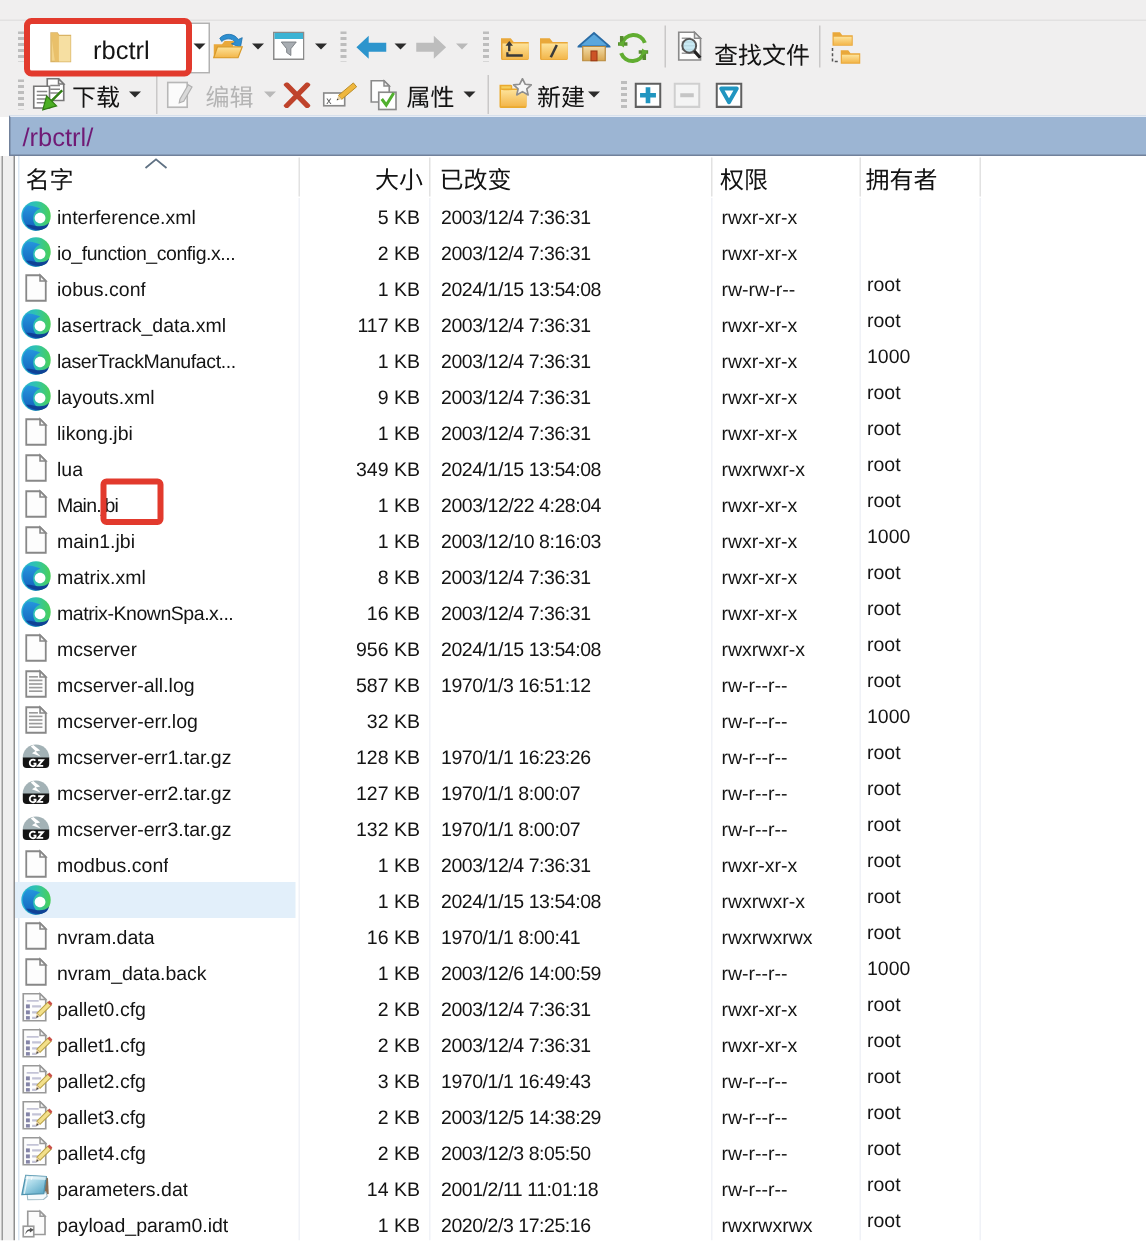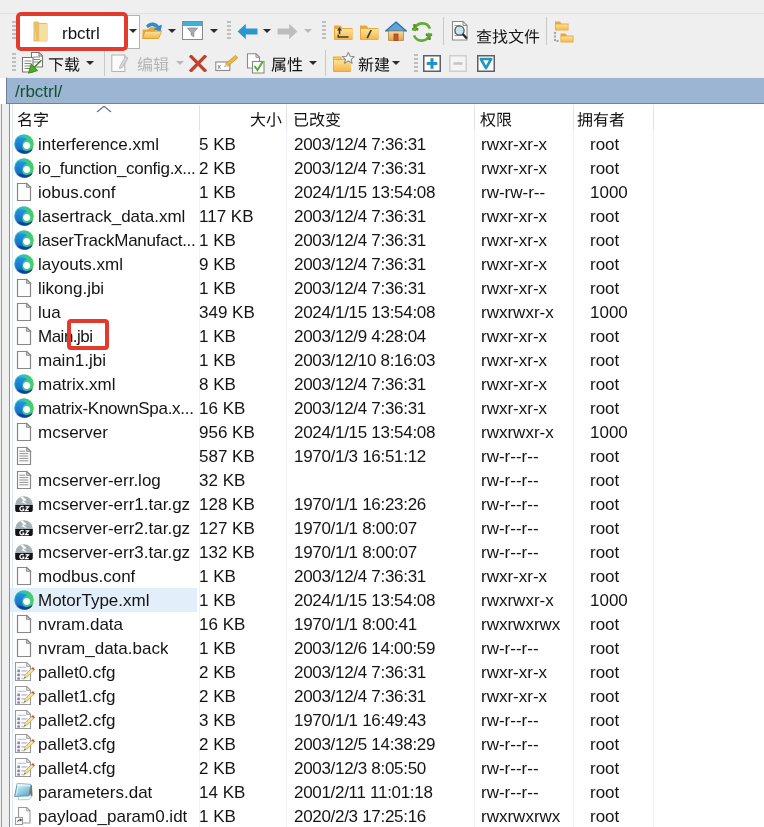--- a/index.html
+++ b/index.html
@@ -11,37 +11,37 @@
 #tb .hairline { position:absolute; left:0; top:13px; width:764px; height:1px; background:#e2e1e1; }
 .grip { position:absolute; width:4px; background-image:repeating-linear-gradient(to bottom,#bdbdbd 0 2px,#f0efef 2px 4px); }
 .tsep { position:absolute; width:1px; background:#c9c8c8; }
 .dd { position:absolute; width:0; height:0; border-left:4px solid transparent; border-right:4px solid transparent; border-top:4px solid #2b2b2b; }
 .dd.gray { border-top-color:#b9b9b9; }
 .tbtxt { position:absolute; font-size:17px; }
 #combo { position:absolute; left:19px; top:15px; width:121px; height:34px; background:#fff; border:1px solid #b2b2b2; }
 #redrect1 { position:absolute; left:16px; top:12px; width:112px; height:39px; border:4px solid #e23a2d; border-radius:5px; z-index:5; }
 #redrect2 { position:absolute; left:67px; top:319px; width:42px; height:31px; border:4px solid #e23a2d; border-radius:4px; z-index:5; }
 #addr { position:absolute; left:6px; top:77px; width:758px; height:27px; background:#9cb5d3; border-top:1px solid #e7edf6; border-bottom:1px solid #71819b; border-left:1px solid #71819b; }
-#addr .t { position:absolute; left:8px; top:4px; font-size:17px; color:#14532d; }
+#addr .t { position:absolute; left:8px; top:4px; font-size:17px; color:#701a75; }
 #panel { position:absolute; left:10px; top:104px; width:754px; height:723px; background:#fff; }
 #lstrip { position:absolute; left:0; top:104px; width:10px; height:723px; background:#f0efef; }
 #lline1 { position:absolute; left:1px; top:104px; width:1px; height:723px; background:#9b9b9b; }
 #lline2 { position:absolute; left:9px; top:104px; width:1px; height:723px; background:#8f8f8f; }
 #lline3 { position:absolute; left:12px; top:104px; width:1px; height:723px; background:#dce7f3; }
 .hsep { position:absolute; top:105px; width:1px; height:26px; background:#e2e2e2; }
 .bsep { position:absolute; top:132px; width:1px; height:695px; background:#f0f2f7; }
-.row { position:absolute; left:0; top:0; width:636px; height:24px; font-size:17px; }
+.row { position:absolute; left:0; top:0; width:636px; height:24px; font-size:13px; }
 .rowsel::before { content:""; position:absolute; left:10px; top:0; width:187px; height:24px; background:#e2effa; }
 .row > div { position:absolute; top:1px; line-height:24px; white-space:nowrap; }
 .ric { position:absolute; }
 .nm { left:38px; max-width:158px; overflow:hidden; }
-.sz { left:199px; width:81px; }
+.sz { left:199px; width:81px; text-align:right; }
 .dt { left:294px; letter-spacing:-0.3px; }
 .pm { left:481px; }
-.ow { left:590px; }
+.ow { left:578px;margin-top:45px; }
 </style></head>
 <body>
 <svg width="0" height="0" style="position:absolute">
 <defs>
 <linearGradient id="gFold2" x1="0" y1="0" x2="0" y2="1">
  <stop offset="0" stop-color="#fde39a"></stop>
         <stop offset="1" stop-color="#f3b64a"></stop>
 </linearGradient>
 <linearGradient id="gE1" x1="0" y1="0" x2="1" y2="0">
  <stop offset="0" stop-color="#28b2d8"></stop>
@@ -412,21 +412,21 @@
 <div class="dt">2024/1/15 13:54:08</div>
 <div class="pm">rwxrwxr-x</div>
 <div class="ow">1000</div>
 </div>
 <div class="row" style="top:324px">
 <svg class="ric" style="left:14px;top:2px" width="20" height="20">
         <use href="#iDoc"></use>
       </svg>
 <div class="nm" style="letter-spacing:-0.5px">Main.jbi</div>
 <div class="sz">1 KB</div>
-<div class="dt">2003/12/9 4:28:04</div>
+<div class="dt">2003/12/22 4:28:04</div>
 <div class="pm">rwxr-xr-x</div>
 <div class="ow">root</div>
 </div>
 <div class="row" style="top:348px">
 <svg class="ric" style="left:14px;top:2px" width="20" height="20">
         <use href="#iDoc"></use>
       </svg>
 <div class="nm">main1.jbi</div>
 <div class="sz">1 KB</div>
 <div class="dt">2003/12/10 8:16:03</div>
@@ -460,20 +460,21 @@
 <div class="nm">mcserver</div>
 <div class="sz">956 KB</div>
 <div class="dt">2024/1/15 13:54:08</div>
 <div class="pm">rwxrwxr-x</div>
 <div class="ow">1000</div>
 </div>
 <div class="row" style="top:444px">
 <svg class="ric" style="left:14px;top:2px" width="20" height="20">
         <use href="#iLog"></use>
       </svg>
+<div class="nm">mcserver-all.log</div>
 <div class="sz">587 KB</div>
 <div class="dt">1970/1/3 16:51:12</div>
 <div class="pm">rw-r--r--</div>
 <div class="ow">root</div>
 </div>
 <div class="row" style="top:468px">
 <svg class="ric" style="left:14px;top:2px" width="20" height="20">
         <use href="#iLog"></use>
       </svg>
 <div class="nm">mcserver-err.log</div>
@@ -518,21 +519,20 @@
 <div class="nm">modbus.conf</div>
 <div class="sz">1 KB</div>
 <div class="dt">2003/12/4 7:36:31</div>
 <div class="pm">rwxr-xr-x</div>
 <div class="ow">root</div>
 </div>
 <div class="row rowsel" style="top:588px">
 <svg class="ric" style="left:14px;top:2px" width="20" height="20">
         <use href="#iEdge"></use>
       </svg>
-<div class="nm">MotorType.xml</div>
 <div class="sz">1 KB</div>
 <div class="dt">2024/1/15 13:54:08</div>
 <div class="pm">rwxrwxr-x</div>
 <div class="ow">1000</div>
 </div>
 <div class="row" style="top:612px">
 <svg class="ric" style="left:14px;top:2px" width="20" height="20">
         <use href="#iDoc"></use>
       </svg>
 <div class="nm">nvram.data</div>

